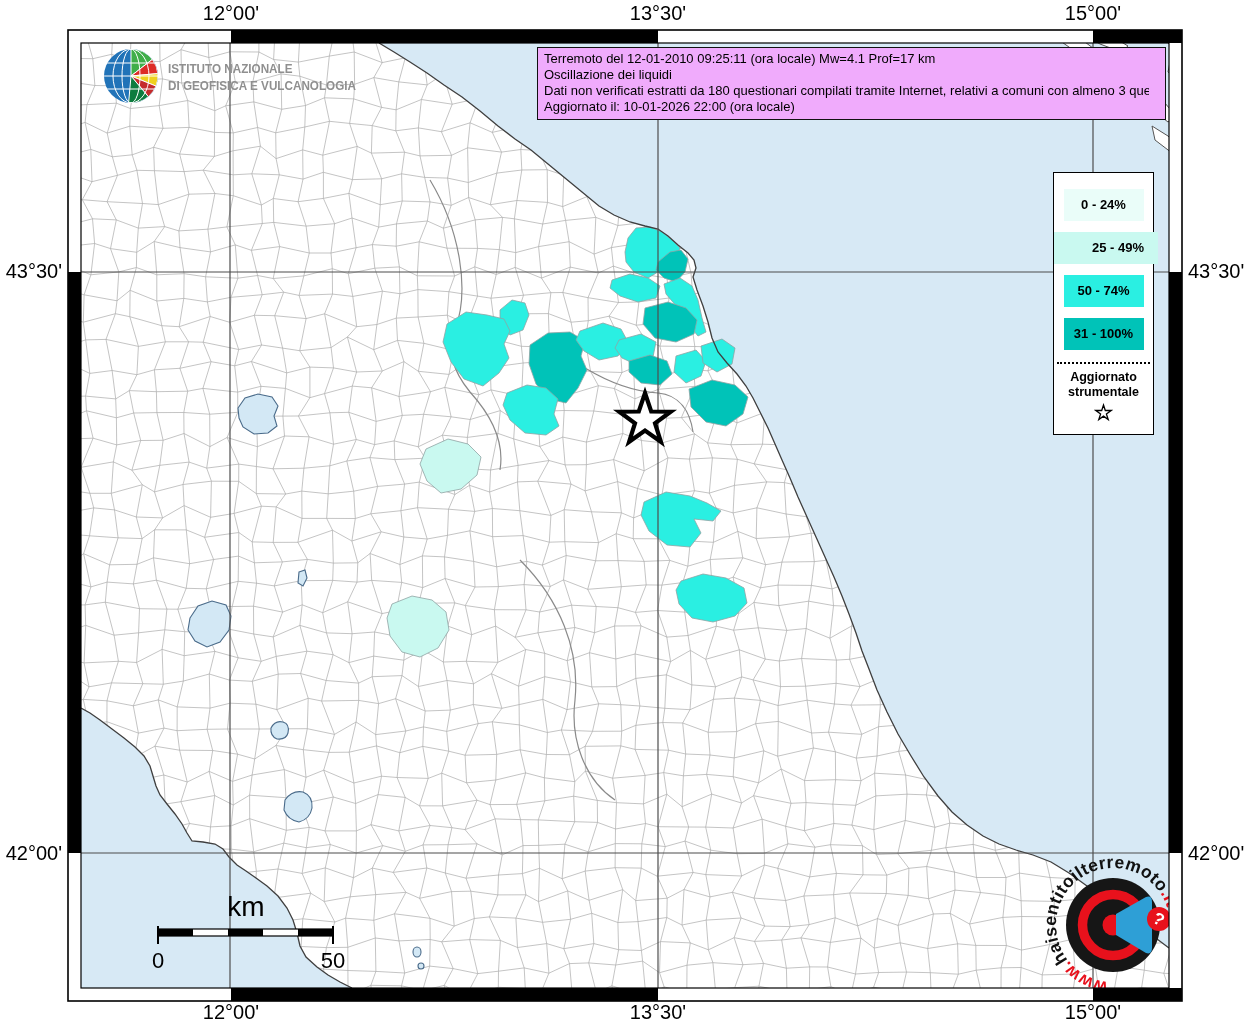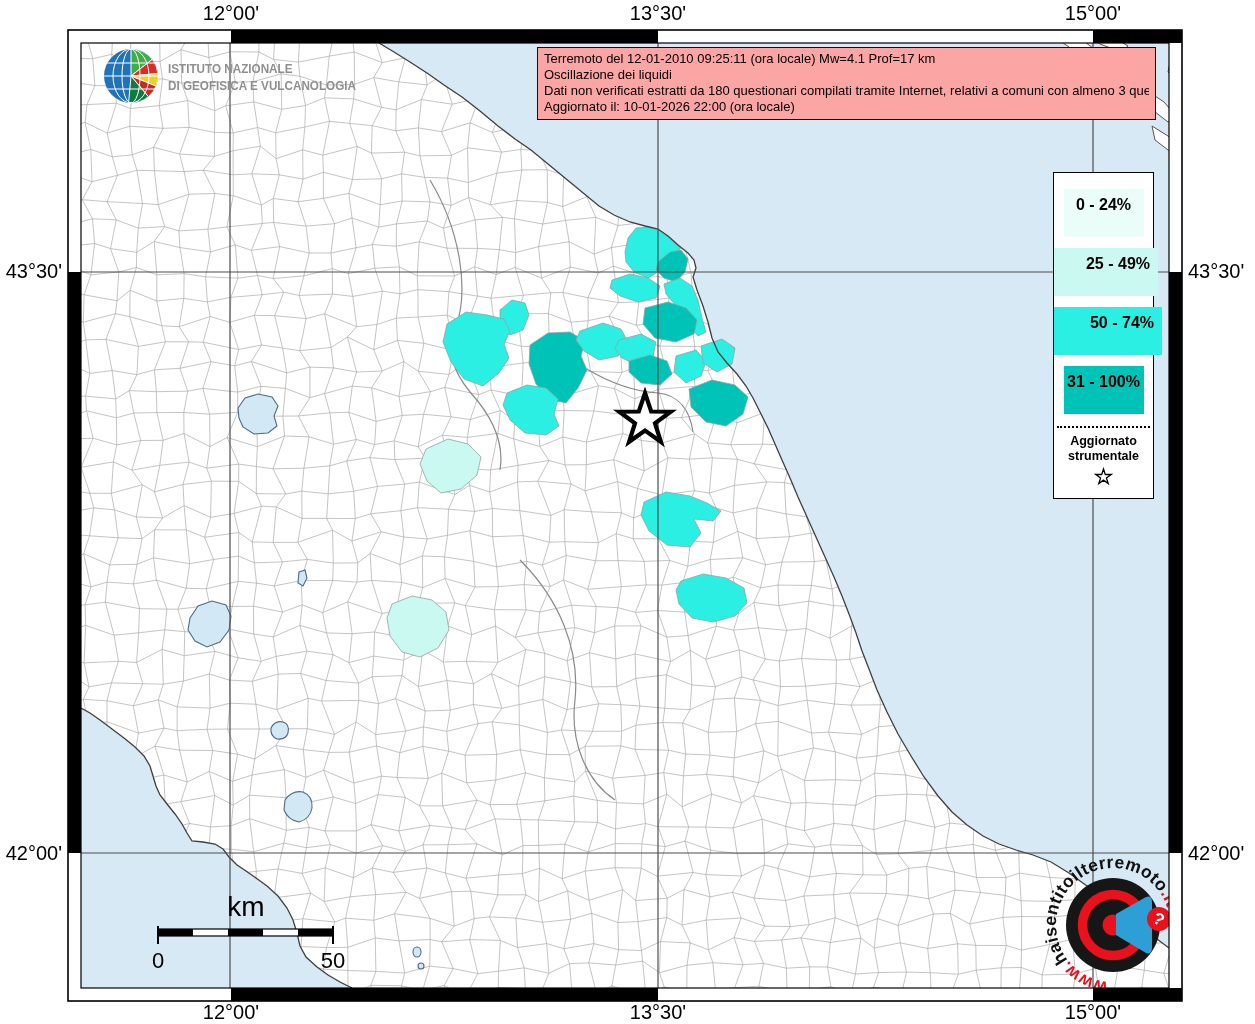--- a/index.html
+++ b/index.html
@@ -8,33 +8,33 @@
     font-family:"Liberation Sans", sans-serif;overflow:hidden;
   }
   svg text{font-family:"Liberation Sans", sans-serif;}
   .axis-label{
     position:absolute;font-size:20px;color:#000;white-space:nowrap;
     transform:translateX(-50%);
   }
   .axis-label.side{transform:none;}
   .info-box{
     position:absolute;left:537px;top:47px;width:605px;
-    background:#fca5a5;border:1.4px solid #111;
-    font-size:13px;line-height:16px;color:#000;padding:3px 6px 4px 6px;
+    background:#f0abfc;border:1.4px solid #111;
+    font-size:13px;line-height:16px;color:#000;padding:3px 16px 4px 6px;
   }
   .info-box div{white-space:nowrap;overflow:hidden;}
   .legend-box{
     position:absolute;left:1053px;top:172px;width:99px;
     background:#ffffff;border:1.6px solid #000;text-align:center;
     padding:5px 0 8px 0;
   }
   .legend-title div{font-size:12px;font-weight:bold;line-height:15px;color:#000;}
   .legend-swatch{
-    width:80px;height:48px;margin:11px auto 0 auto;
-    font-size:16px;font-weight:bold;line-height:32px;color:#000;
+    width:80px;height:32px;margin:11px auto 0 auto;
+    font-size:13px;font-weight:bold;line-height:32px;color:#000;
   }
   .legend-sep{border-top:2px dotted #000;margin:12px 3px 6px 3px;height:0;}
   .legend-epi div{font-size:12.5px;font-weight:bold;line-height:15px;color:#000;}
   .legend-star{margin-top:3px;}
   .cat1{fill:var(--cat1);}
   .cat2{fill:var(--cat2);}
   .cat3{fill:var(--cat3);}
   .muni-poly{stroke:#8fa3a3;stroke-width:0.8;}
 </style>
 </head>
@@ -227,21 +227,21 @@
 <div class="info-box">
   <div>Terremoto del 12-01-2010 09:25:11 (ora locale) Mw=4.1 Prof=17 km</div>
   <div>Oscillazione dei liquidi</div>
   <div>Dati non verificati estratti da 180 questionari compilati tramite Internet, relativi a comuni con almeno 3 questionari.</div>
   <div>Aggiornato il: 10-01-2026 22:00 (ora locale)</div>
 </div>
 
 <div class="legend-box">
   <div class="legend-swatch" style="background-color: rgb(234, 253, 249);">0 - 24%</div>
   <div class="legend-swatch" style="background-color: rgb(201, 249, 240); padding-left: 24px;">25 - 49%</div>
-  <div class="legend-swatch" style="background-color: rgb(42, 239, 226); padding-left: 28px;">50 - 74%</div>
+  <div class="legend-swatch" style="background-color: rgb(42, 239, 226);">50 - 74%</div>
   <div class="legend-swatch" style="background-color: rgb(0, 195, 184);">31 - 100%</div>
   <div class="legend-sep"></div>
   <div class="legend-epi">
     <div>Aggiornato</div>
     <div>strumentale</div>
   </div>
   <div class="legend-star">
     <svg width="19" height="19" viewBox="0 0 18 19">
       <path d="M9,2 L10.8,7.5 L16.6,7.5 L11.9,11 L13.7,16.5 L9,13.1 L4.3,16.5 L6.1,11 L1.4,7.5 L7.2,7.5 Z" fill="#ffffff" stroke="#000" stroke-width="1.3"></path>
     </svg>

